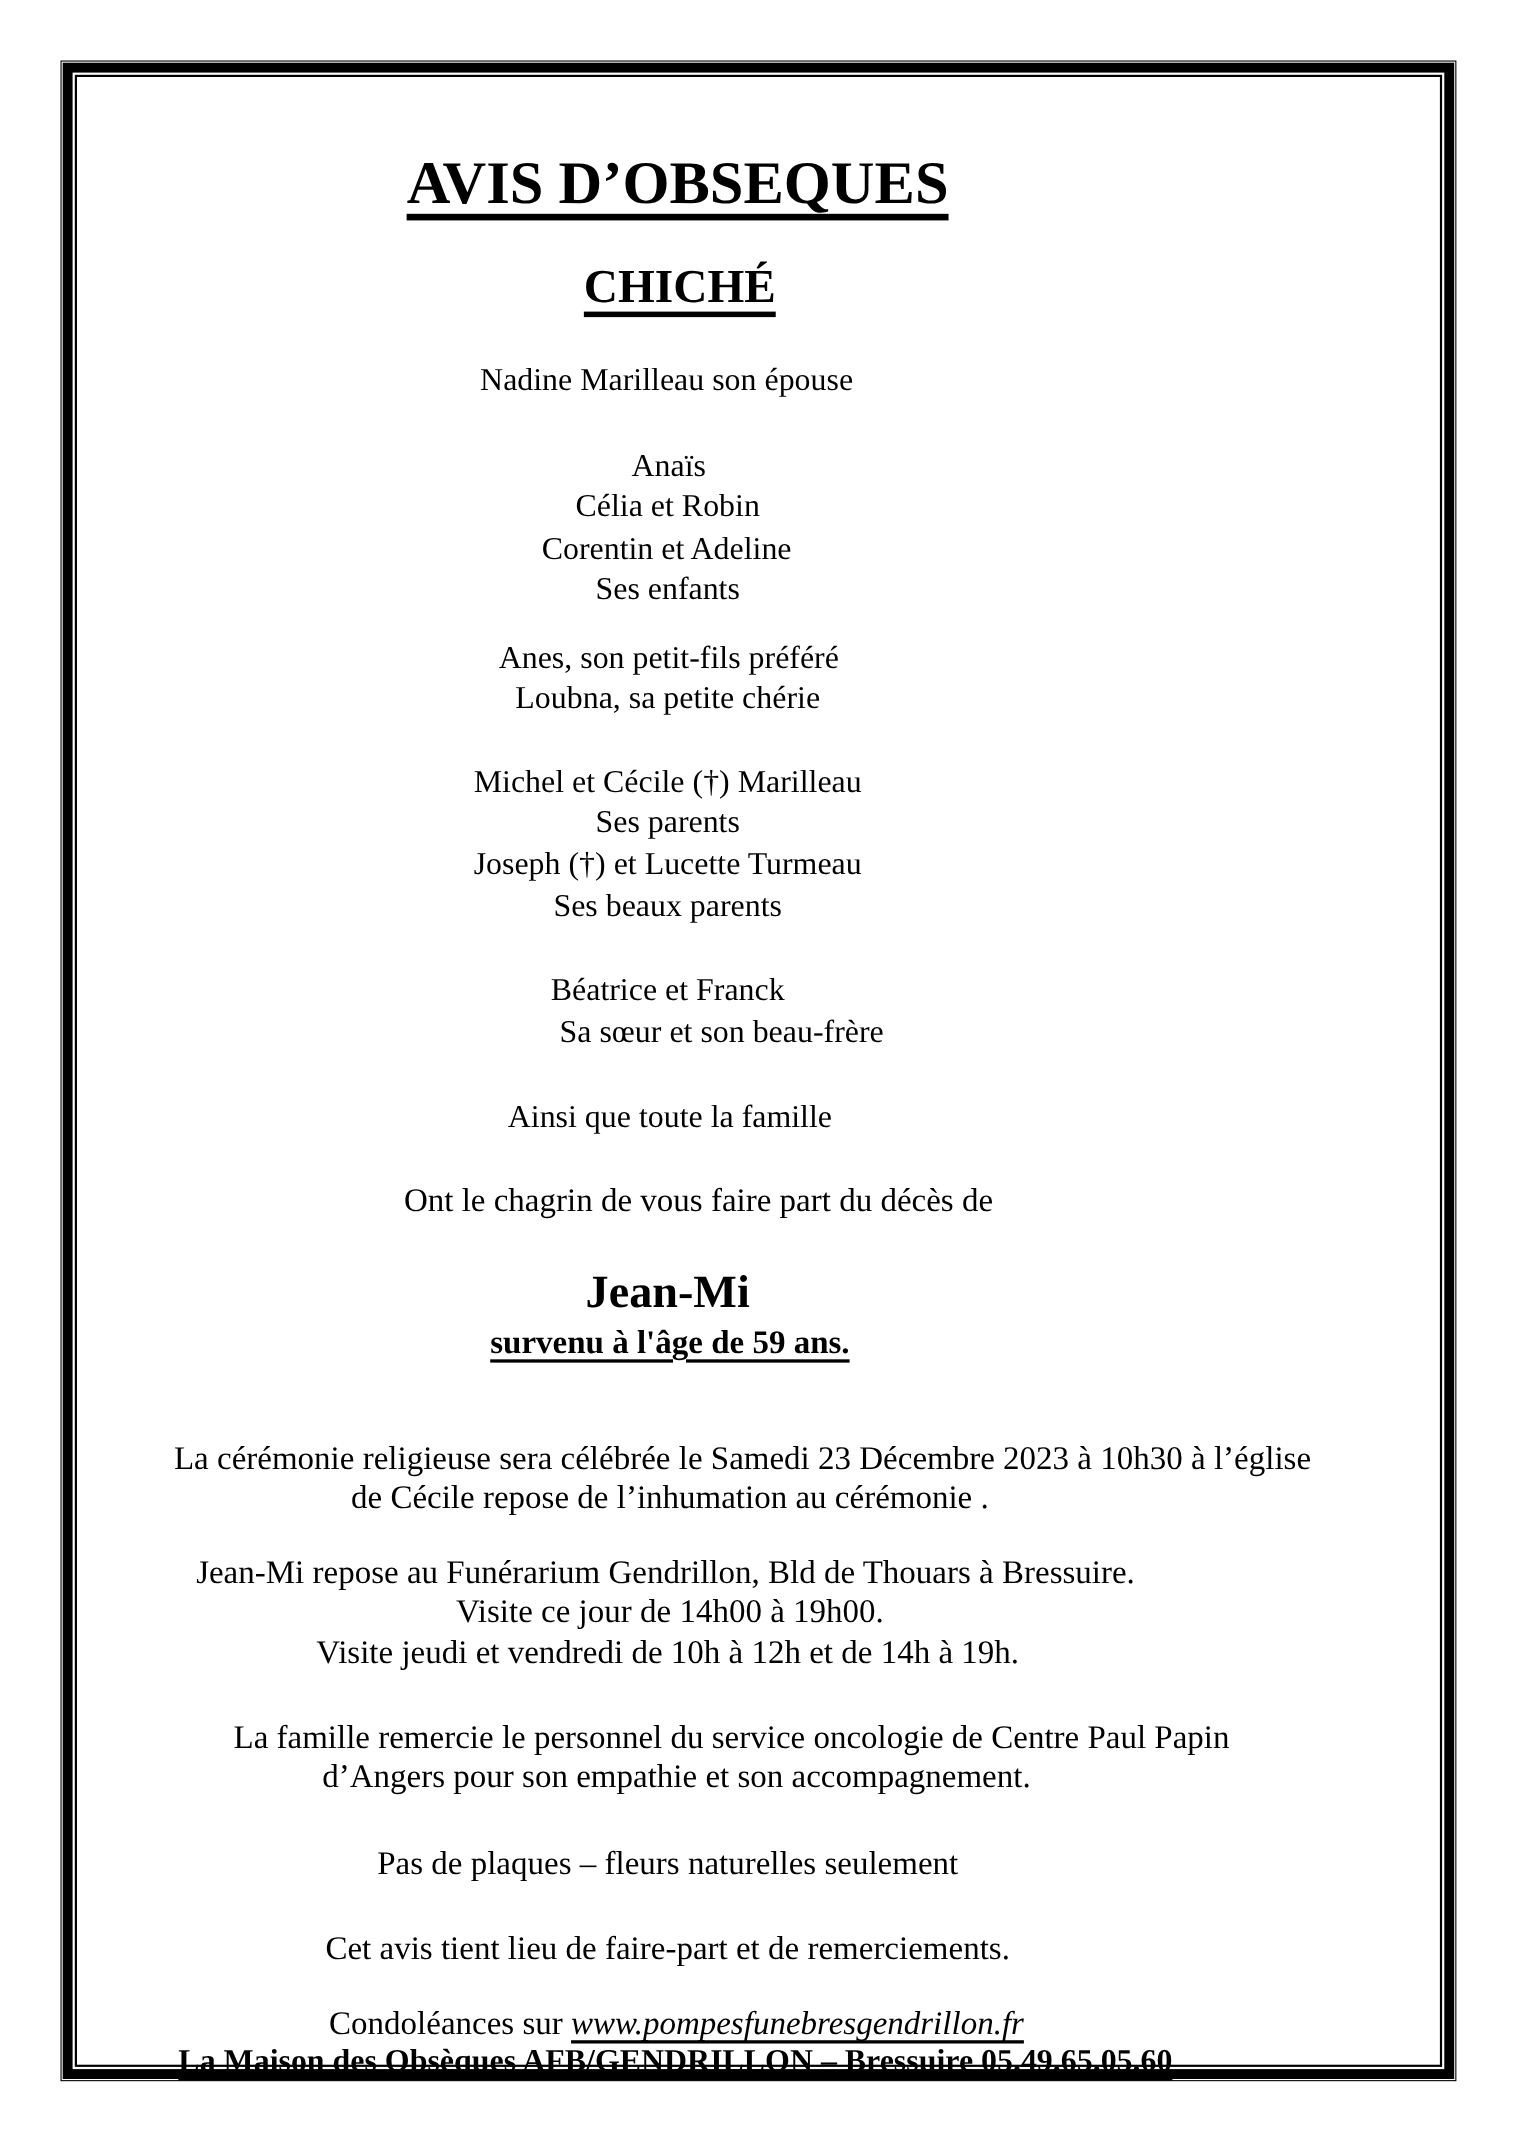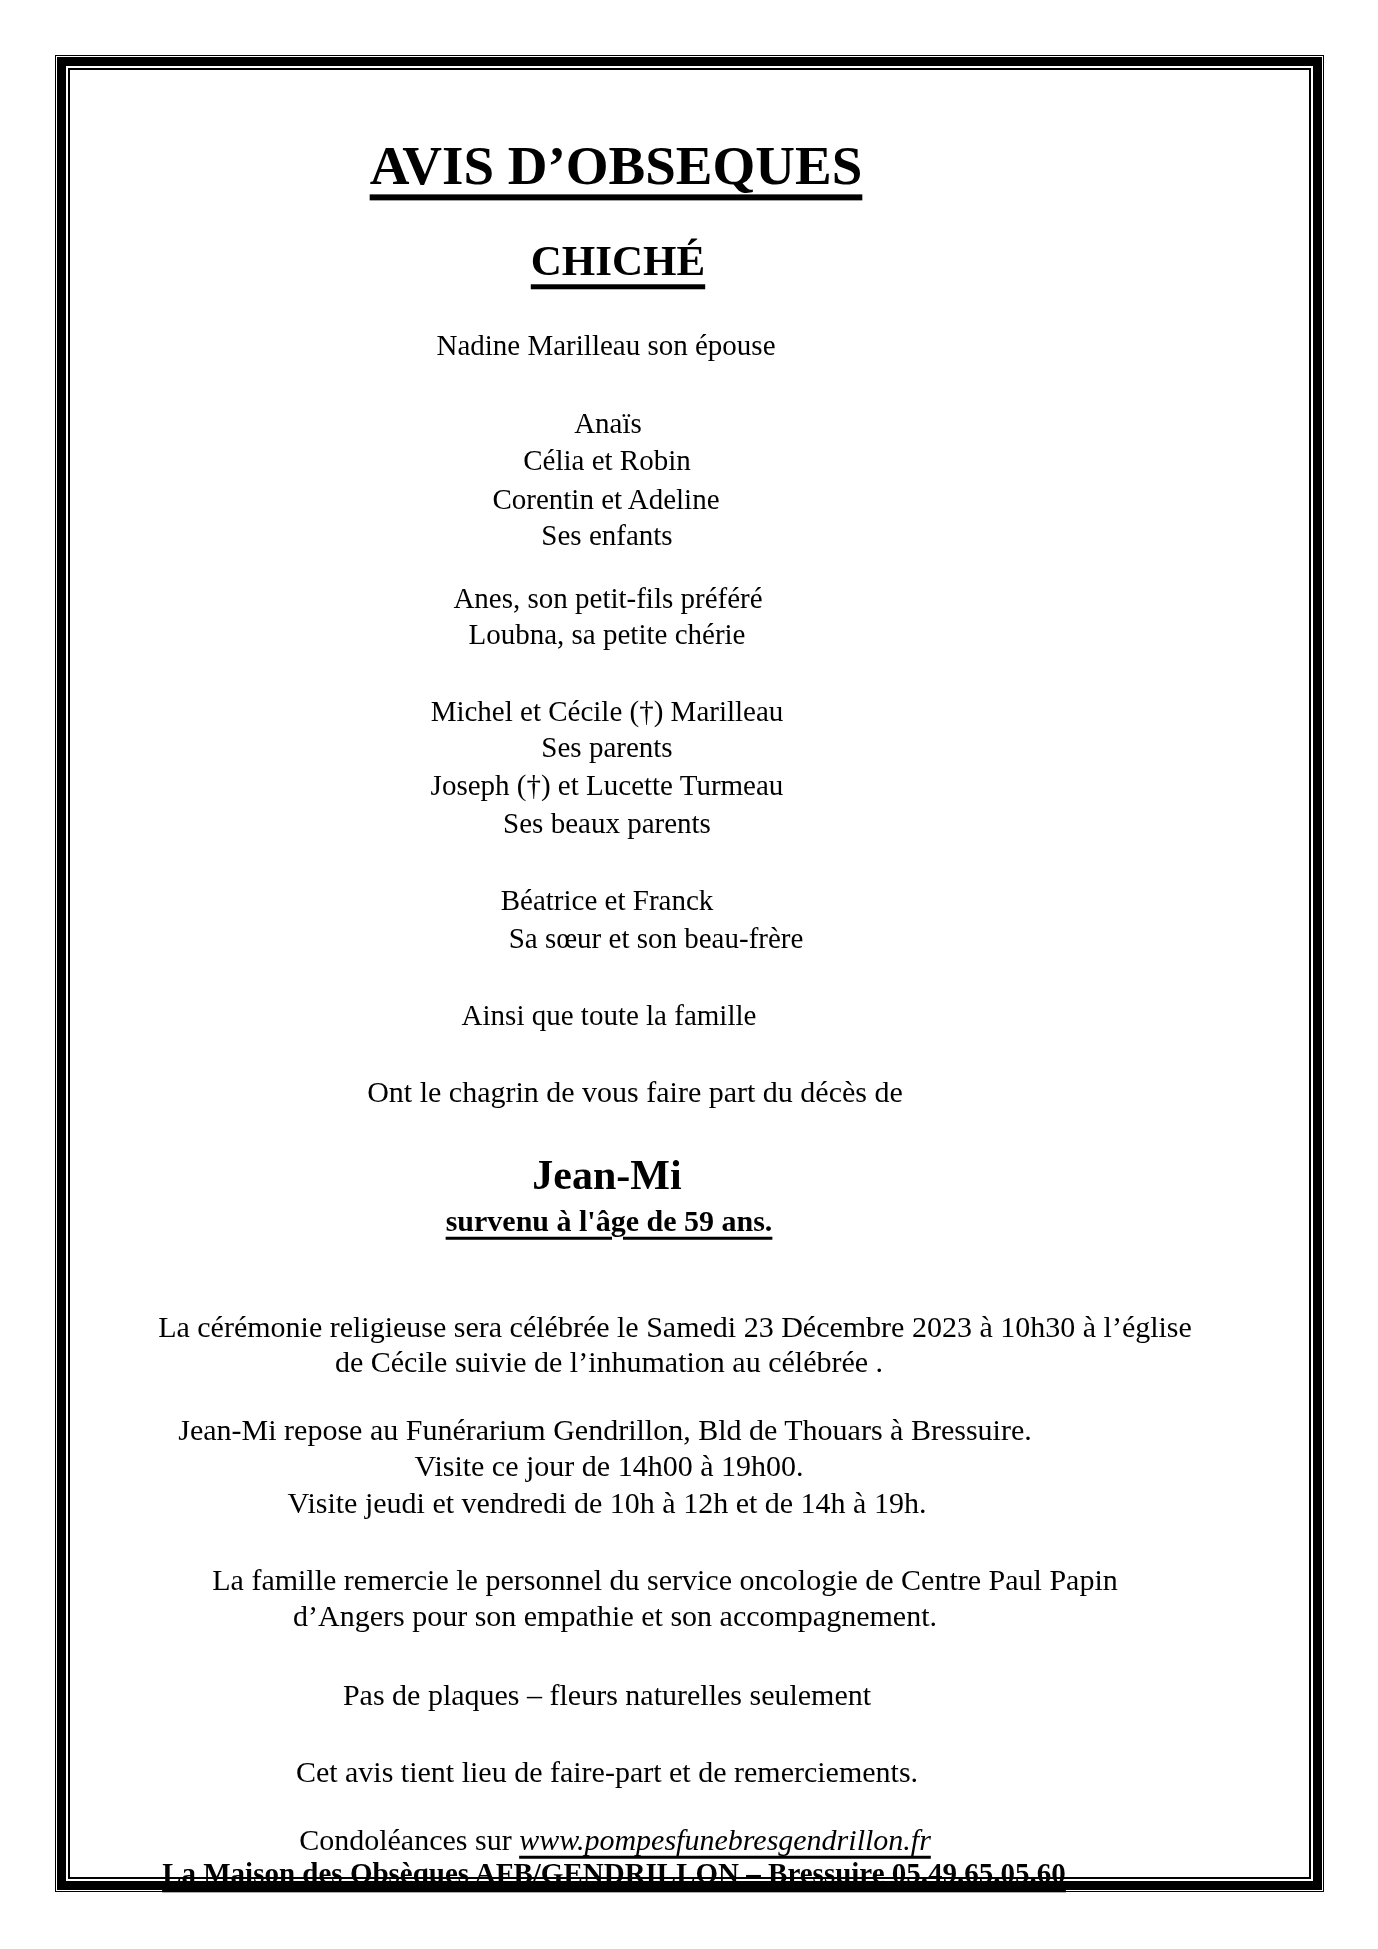--- a/index.html
+++ b/index.html
@@ -90,21 +90,21 @@
   <div class="line" style="top:923px; transform:translate(-33px,-50%);">Sa sœur et son beau-frère</div>
 
   <div class="line" style="top:1000px; transform:translate(-80px,-50%);">Ainsi que toute la famille</div>
 
   <div class="line para" style="top:1076px; transform:translate(-54px,-50%);">Ont le chagrin de vous faire part du décès de</div>
 
   <div class="line t-name" style="top:1159px; transform:translate(-82px,-50%);">Jean-Mi</div>
   <div class="line t-age" style="top:1205px; transform:translate(-80px,-50%);">survenu à l'âge de 59 ans.</div>
 
   <div class="line para" style="top:1311px; transform:translate(-14px,-50%);"><span>La cérémonie religieuse sera célébrée </span><span class="b">le Samedi 23 Décembre 2023 à 10h30 à l’église</span></div>
-  <div class="line para" style="top:1346px; transform:translate(-80px,-50%);"><span class="b">de Cécile</span><span> suivie de l’inhumation </span><span class="b">au célébrée .</span></div>
+  <div class="line para" style="top:1346px; transform:translate(-80px,-50%);"><span class="b">de Cécile</span><span> repose de l’inhumation </span><span class="b">au cérémonie .</span></div>
 
   <div class="line para" style="top:1414px; transform:translate(-84px,-50%);">Jean-Mi repose au Funérarium Gendrillon, Bld de Thouars à Bressuire.</div>
   <div class="line para" style="top:1450px; transform:translate(-80px,-50%);">Visite ce jour de 14h00 à 19h00.</div>
   <div class="line para" style="top:1487px; transform:translate(-82px,-50%);">Visite jeudi et vendredi de 10h à 12h et de 14h à 19h.</div>
 
   <div class="line para" style="top:1564px; transform:translate(-24px,-50%);">La famille remercie le personnel du service oncologie de Centre Paul Papin</div>
   <div class="line para" style="top:1600px; transform:translate(-74px,-50%);">d’Angers pour son empathie et son accompagnement.</div>
 
   <div class="line para" style="top:1679px; transform:translate(-82px,-50%);">Pas de plaques – fleurs naturelles seulement</div>
 

